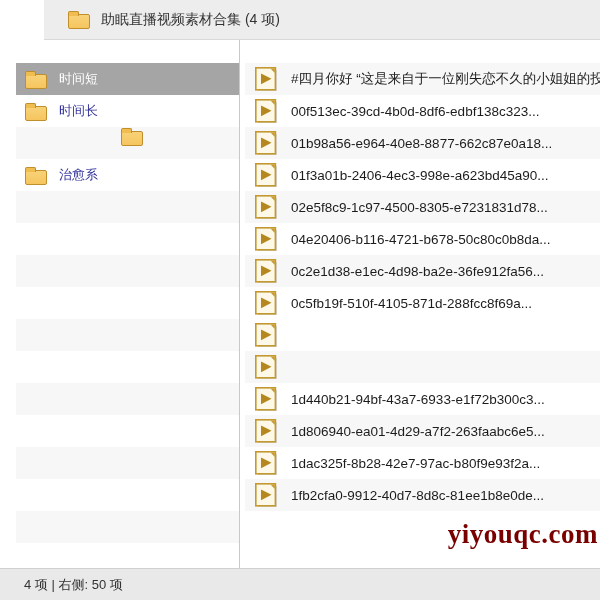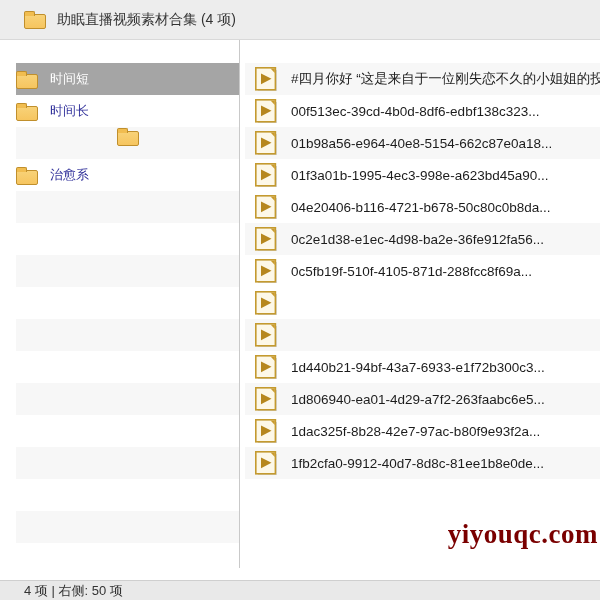--- a/index.html
+++ b/index.html
@@ -14,21 +14,21 @@
   html,body{width:600px;height:600px;overflow:hidden;}
   body{
     font-family:"Liberation Sans","DejaVu Sans",sans-serif;
     background:#fff;color:#1c1c1c;position:relative;
   }
   .window{width:600px;height:600px;position:relative;background:#fff;}
 
   
   .header{
     height:40px;background:#ededed;border-bottom:1px solid #d9d9d9;
-    display:flex;align-items:center;padding-left:24px;gap:11px;
+    display:flex;align-items:center;padding-left:24px;gap:11px;margin-left:44px;
   }
   .header .title{font-size:14px;color:#333;}
 
   
   .folder{
     width:22px;height:15px;position:relative;flex:0 0 auto;
     background:linear-gradient(180deg,#f8d278,var(--folder));
     border:1px solid var(--folder-border);border-radius:2px;margin-top:4px;
   }
   .folder::before{
@@ -43,42 +43,42 @@
     position:absolute;left:0;top:0;width:240px;height:100%;
     border-right:1px solid #c9c9c9;padding-top:23px;
   }
   .right-panel{
     position:absolute;left:245px;top:0;right:0;height:100%;padding-top:23px;
     overflow:hidden;
   }
 
   .row{
     height:32px;display:flex;align-items:center;gap:12px;
-    cursor:default;
+    padding-left:9px;cursor:default;
   }
   .left-panel .row{margin-left:16px;}
   .row.stripe{background:var(--stripe);flex-direction:column;}
   .row.selected{background:var(--sel-bg);}
   .row.selected .label{color:#fff;}
   .left-panel .label{
     font-size:13px;color:var(--sidebar-text);
     white-space:nowrap;overflow:hidden;
   }
 
   .file-row{
     height:32px;display:flex;align-items:center;gap:14px;
     padding-left:10px;white-space:nowrap;overflow:hidden;
   }
   .file-row.stripe{background:var(--stripe);}
   .file-row .fname{font-size:13.5px;color:#1c1c1c;flex:0 0 auto;}
   .play-icon{flex:0 0 auto;display:block;}
 
   
   .statusbar{
-    position:absolute;left:0;right:0;bottom:0;height:20px;
+    position:absolute;left:0;right:0;bottom:0;height:32px;
     background:#e9e9e9;border-top:1px solid #cfcfcf;
     display:flex;align-items:center;padding-left:24px;
     font-size:13px;color:#333;
   }
 
   
   .watermark{
     position:absolute;right:2px;top:520px;z-index:10;
     font-family:"Liberation Serif","DejaVu Serif",serif;
     font-weight:700;font-size:27px;line-height:29px;
@@ -150,31 +150,41 @@
     <span class="fname">00f513ec-39cd-4b0d-8df6-edbf138c323...</span>
   </div>
           <div class="file-row stripe">
     <svg class="play-icon" width="22" height="24" viewBox="0 0 22 24">
       <rect x="20.6" y="3" width="1.4" height="21" fill="#d7d7d7"></rect>
       <rect x="3" y="22.8" width="19" height="1.2" fill="#d7d7d7"></rect>
       <rect x="0.8" y="0.8" width="19.6" height="22" fill="#fdf8e8" stroke="#c49a2f" stroke-width="1.6"></rect>
       <path d="M15.5 1.5 L19.8 1.5 L19.8 6 Z" fill="#c99b2f"></path>
       <path d="M6 6.5 L16.5 11.8 L6 17.2 Z" fill="#b6871e"></path>
     </svg>
-    <span class="fname">01b98a56-e964-40e8-5154-662c87e0a18...</span>
-  </div>
-          <div class="file-row">
-    <svg class="play-icon" width="22" height="24" viewBox="0 0 22 24">
-      <rect x="20.6" y="3" width="1.4" height="21" fill="#d7d7d7"></rect>
-      <rect x="3" y="22.8" width="19" height="1.2" fill="#d7d7d7"></rect>
-      <rect x="0.8" y="0.8" width="19.6" height="22" fill="#fdf8e8" stroke="#c49a2f" stroke-width="1.6"></rect>
-      <path d="M15.5 1.5 L19.8 1.5 L19.8 6 Z" fill="#c99b2f"></path>
-      <path d="M6 6.5 L16.5 11.8 L6 17.2 Z" fill="#b6871e"></path>
-    </svg>
-    <span class="fname">01f3a01b-1995-4ec3-998e-a623bd45a90...</span>
+    <span class="fname">01b98a56-e964-40e8-8877-662c87e0a18...</span>
+  </div>
+          <div class="file-row">
+    <svg class="play-icon" width="22" height="24" viewBox="0 0 22 24">
+      <rect x="20.6" y="3" width="1.4" height="21" fill="#d7d7d7"></rect>
+      <rect x="3" y="22.8" width="19" height="1.2" fill="#d7d7d7"></rect>
+      <rect x="0.8" y="0.8" width="19.6" height="22" fill="#fdf8e8" stroke="#c49a2f" stroke-width="1.6"></rect>
+      <path d="M15.5 1.5 L19.8 1.5 L19.8 6 Z" fill="#c99b2f"></path>
+      <path d="M6 6.5 L16.5 11.8 L6 17.2 Z" fill="#b6871e"></path>
+    </svg>
+    <span class="fname">01f3a01b-2406-4ec3-998e-a623bd45a90...</span>
+  </div>
+          <div class="file-row stripe">
+    <svg class="play-icon" width="22" height="24" viewBox="0 0 22 24">
+      <rect x="20.6" y="3" width="1.4" height="21" fill="#d7d7d7"></rect>
+      <rect x="3" y="22.8" width="19" height="1.2" fill="#d7d7d7"></rect>
+      <rect x="0.8" y="0.8" width="19.6" height="22" fill="#fdf8e8" stroke="#c49a2f" stroke-width="1.6"></rect>
+      <path d="M15.5 1.5 L19.8 1.5 L19.8 6 Z" fill="#c99b2f"></path>
+      <path d="M6 6.5 L16.5 11.8 L6 17.2 Z" fill="#b6871e"></path>
+    </svg>
+    <span class="fname">02e5f8c9-1c97-4500-8305-e7231831d78...</span>
   </div>
           <div class="file-row">
     <svg class="play-icon" width="22" height="24" viewBox="0 0 22 24">
       <rect x="20.6" y="3" width="1.4" height="21" fill="#d7d7d7"></rect>
       <rect x="3" y="22.8" width="19" height="1.2" fill="#d7d7d7"></rect>
       <rect x="0.8" y="0.8" width="19.6" height="22" fill="#fdf8e8" stroke="#c49a2f" stroke-width="1.6"></rect>
       <path d="M15.5 1.5 L19.8 1.5 L19.8 6 Z" fill="#c99b2f"></path>
       <path d="M6 6.5 L16.5 11.8 L6 17.2 Z" fill="#b6871e"></path>
     </svg>
     <span class="fname">04e20406-b116-4721-b678-50c80c0b8da...</span>

